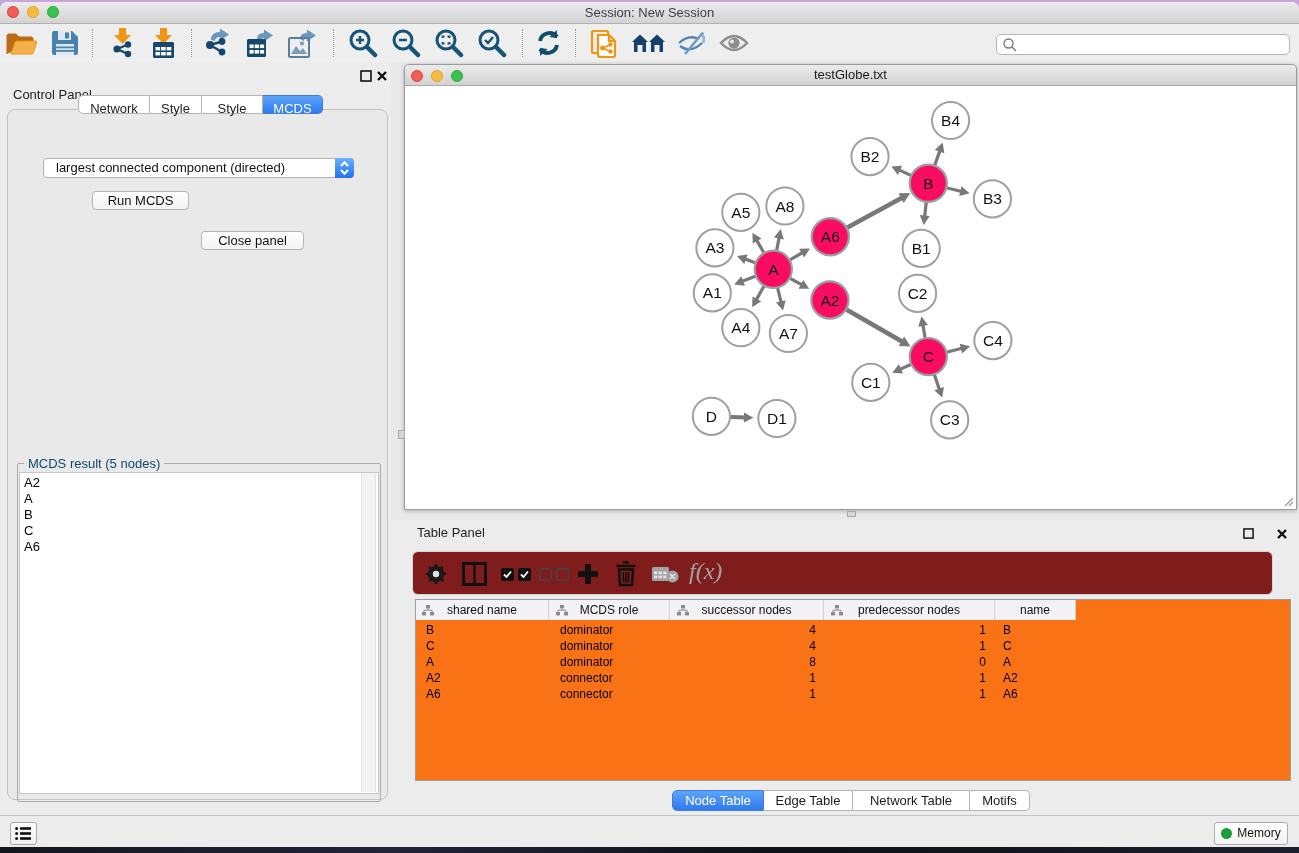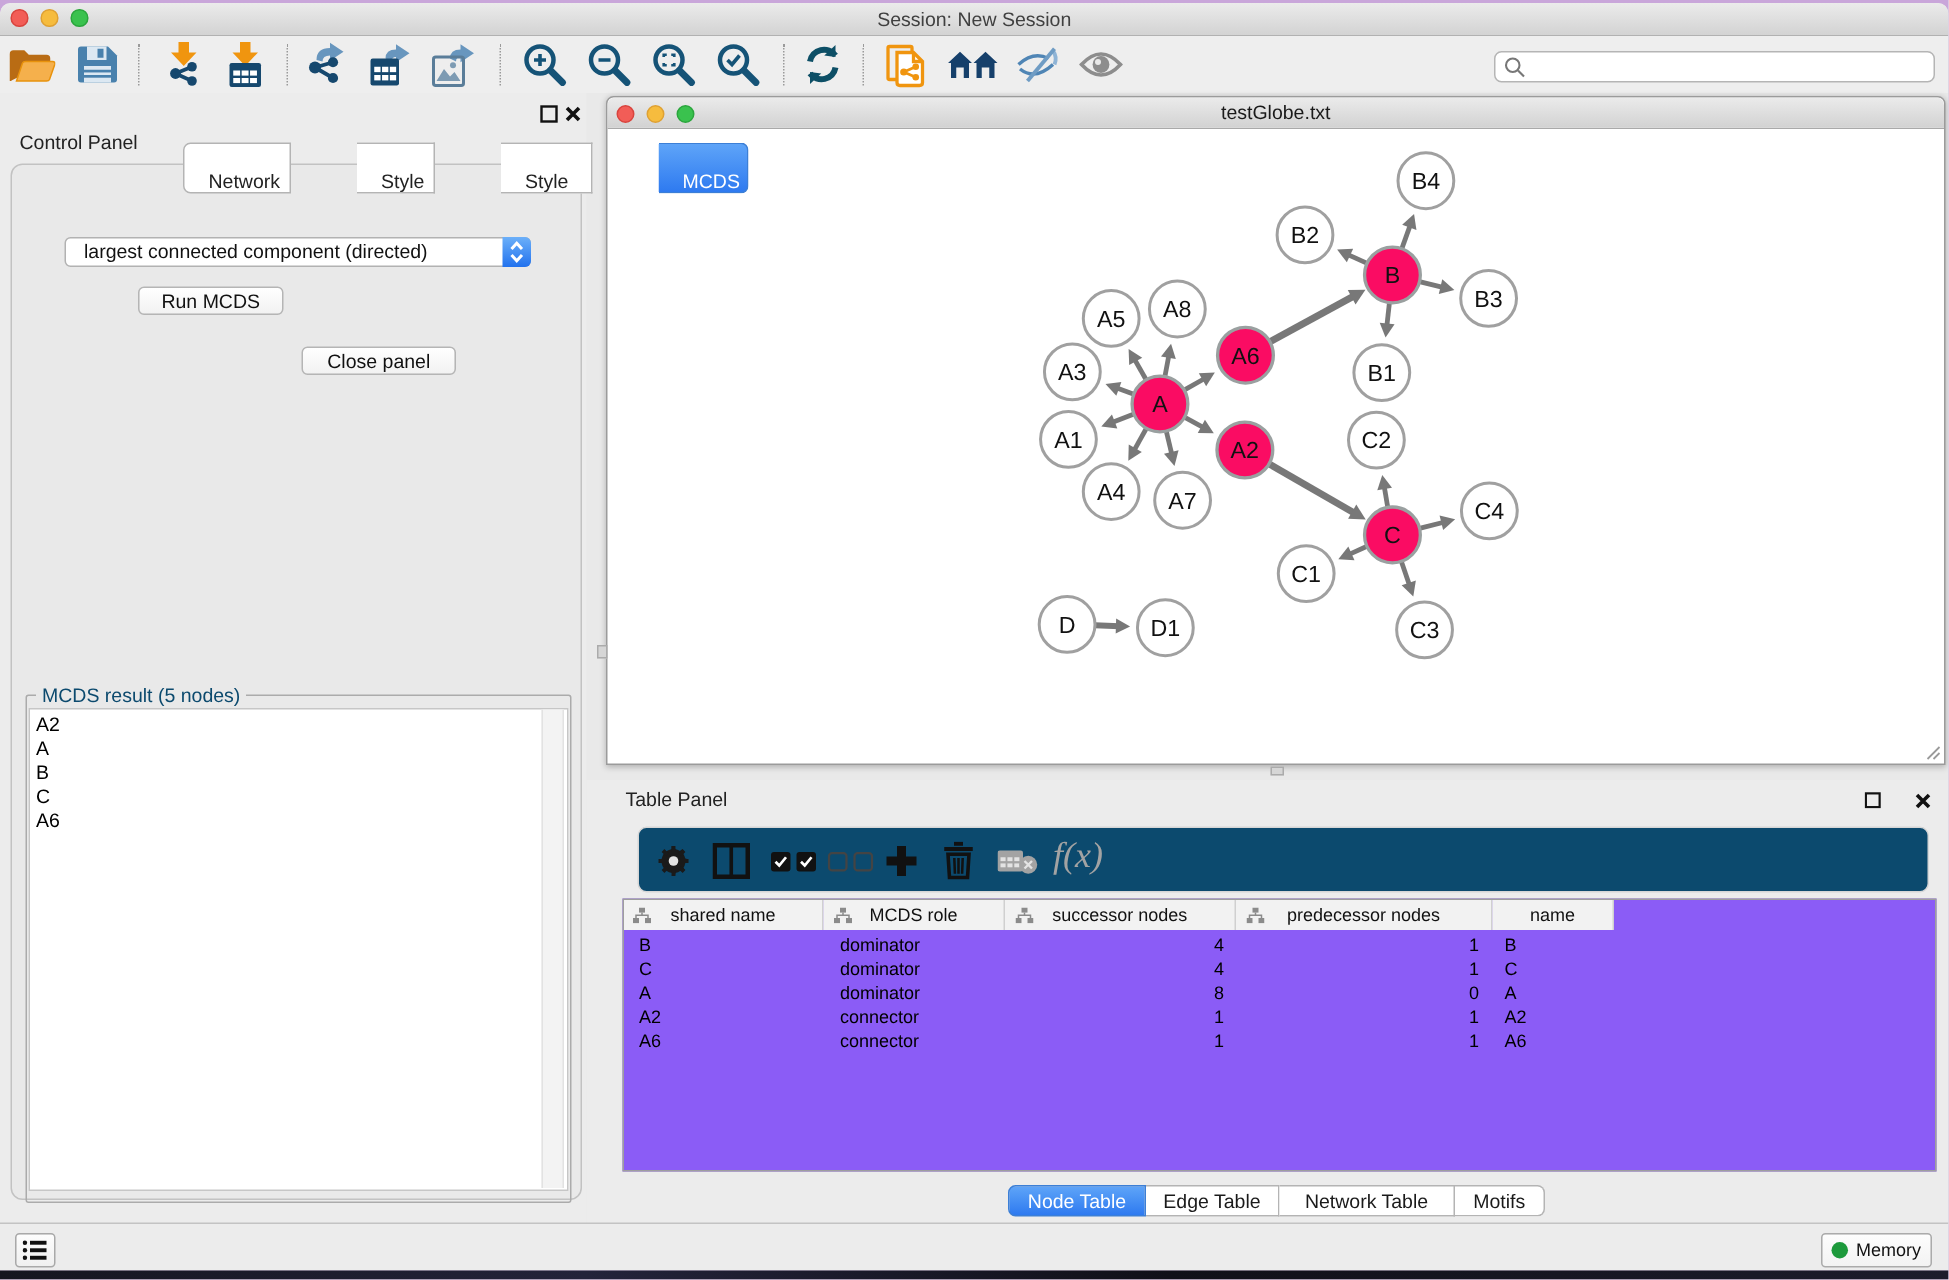--- a/index.html
+++ b/index.html
@@ -14,21 +14,21 @@
 .main{position:absolute;left:0;top:60px;width:1299px;height:755px;background:#e9e9e9;}
 .statusline{position:absolute;left:0;top:813px;width:1299px;height:0;border-top:1px solid #c3c3c3;}
 .statusbar{position:absolute;left:0;top:814px;width:1299px;height:31px;background:#ececec;padding-left:48px;}
 .deskbottom{position:absolute;left:0;top:847px;z-index:9;width:1299px;height:6px;background:linear-gradient(90deg,#15151f,#23233a 30%,#101018 60%,#1c1c2c);}
 
 .cpanel{position:absolute;left:0;top:0;width:391px;height:753px;background:#ececec;}
 .cp-title{position:absolute;left:13px;top:5px;font-size:13px;color:#222;margin-top:20px;}
 .wicon{position:absolute;font-size:12px;color:#111;}
 .cp-box{position:absolute;left:7px;top:47px;width:381px;height:691px;border:1px solid #c2c2c2;border-radius:8px;background:#e9e9e9;}
 .tabs{position:absolute;left:78px;top:33px;height:19px;display:flex;z-index:3;}
-.tab{height:19px;line-height:18px;font-size:13px;color:#222;background:#fff;border:1px solid #b4b4b4;border-left:none;padding:16px;text-align:center;margin-left:44px;}
+.tab{height:19px;line-height:18px;font-size:13px;color:#222;background:#fff;border:1px solid #b4b4b4;border-left:none;padding:4px;text-align:center;}
 .tab.first{border-left:1px solid #b4b4b4;border-radius:5px 0 0 5px;}
 .tab.sel{background:linear-gradient(#5ea4f8,#2e7af0);color:#fff;border-color:#3c7fd6;border-radius:0 5px 5px 0;}
 .opt-label{position:absolute;left:0;top:74px;width:391px;text-align:center;font-size:13px;color:#1a1a1a;}
 .dropdown{position:absolute;left:43px;top:96px;width:311px;height:20px;background:#fff;border:1px solid #b2b2b2;border-radius:4px;font-size:13px;color:#111;line-height:18px;padding-left:12px;}
 .dd-cap{position:absolute;right:-1px;top:-1px;width:19px;height:20px;background:linear-gradient(#6cb0f9,#2272ee);border-radius:0 4px 4px 0;}
 .btn{position:absolute;height:19px;background:linear-gradient(#ffffff,#f2f2f2);border:1px solid #b5b5b5;border-radius:4px;font-size:13px;color:#111;text-align:center;line-height:17px;}
 .groupbox{position:absolute;left:17px;top:401px;width:364px;height:339px;border:1px solid #ababab;border-radius:2px;}
 .grouplabel{position:absolute;left:6px;top:-8px;background:#e9e9e9;padding:0 4px;font-size:13px;color:#0c4a6e;}
 .listbox{position:absolute;left:1px;top:8px;width:360px;height:322px;background:#fff;border:1px solid #c6c6c6;}
 .listbox div{font-size:13px;color:#000;line-height:16px;padding-left:4px;}
@@ -37,22 +37,22 @@
 </style></head><body>
 <style>
 
 .netwin{position:absolute;left:404px;top:2px;width:893px;height:446px;background:#fff;border:1px solid #9b9b9b;border-radius:5px 5px 0 0;box-shadow:0 1px 4px rgba(0,0,0,0.25);}
 .net-titlebar{position:absolute;left:0;top:0;width:100%;height:21px;background:linear-gradient(#ebebeb,#d2d2d2);border-bottom:1px solid #a9a9a9;border-radius:5px 5px 0 0;}
 .net-titlebar .tl{position:absolute;top:4.5px;width:12px;height:12px;border-radius:50%;}
 .net-title{width:100%;text-align:center;font-size:13px;color:#1a1a1a;line-height:20px;}
 .grip{position:absolute;right:2px;bottom:2px;width:11px;height:11px;}
 .tablepanel{position:absolute;left:391px;top:458px;width:908px;height:295px;background:#ececec;}
 .tp-title{position:absolute;left:26px;top:5px;font-size:13px;color:#222;}
-.tp-toolbar{position:absolute;left:21px;top:31px;width:861px;height:44px;background:#0c4a6e;border:1px solid #d6d6d6;border-radius:6px;margin-left:13px;}
-.tbl{position:absolute;left:24px;top:79px;width:876px;height:182px;background:#8b5cf6;border:1px solid #9e9e9e;padding-left:19px;}
+.tp-toolbar{position:absolute;left:21px;top:31px;width:861px;height:44px;background:#7f1d1d;border:1px solid #d6d6d6;border-radius:6px;}
+.tbl{position:absolute;left:24px;top:79px;width:876px;height:182px;background:#f97316;border:1px solid #9e9e9e;padding-left:19px;}
 .th{position:absolute;top:0;height:20px;background:#f2f2f2;border-right:1px solid #d0d0d0;font-size:12px;color:#111;text-align:center;line-height:20px;}
 .td{position:absolute;font-size:12px;color:#000;height:16px;line-height:16px;}
 .btabs{position:absolute;left:281px;top:270px;height:21px;display:flex;}
 .btab{height:21px;line-height:20px;font-size:13px;color:#1a1a1a;background:#fff;border:1px solid #b4b4b4;border-left:none;text-align:center;}
 .btab.sel{background:linear-gradient(#5ea4f8,#2e7af0);color:#fff;border-color:#3c7fd6;border-radius:5px 0 0 5px;border-left:1px solid #3c7fd6;}
 .btab.last{border-radius:0 5px 5px 0;}
 .membtn{position:absolute;right:11px;top:6px;width:74px;height:23px;background:linear-gradient(#fdfdfd,#f3f3f3);border:1px solid #ababab;border-radius:3px;font-size:12px;color:#111;line-height:21px;text-align:center;}
 .memdot{display:inline-block;width:11px;height:11px;border-radius:50%;background:#1d9a3c;vertical-align:-2px;margin-right:5px;}
 .searchbox{position:absolute;left:996px;top:10px;width:294px;height:21px;background:#fff;border:1px solid #b5b5b5;border-radius:5px;}
 .splitdot{position:absolute;background:#d6d6d6;border:1px solid #ababab;}

